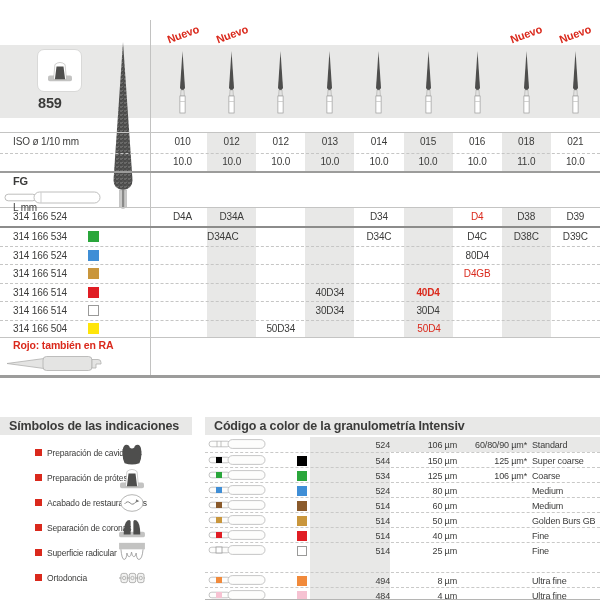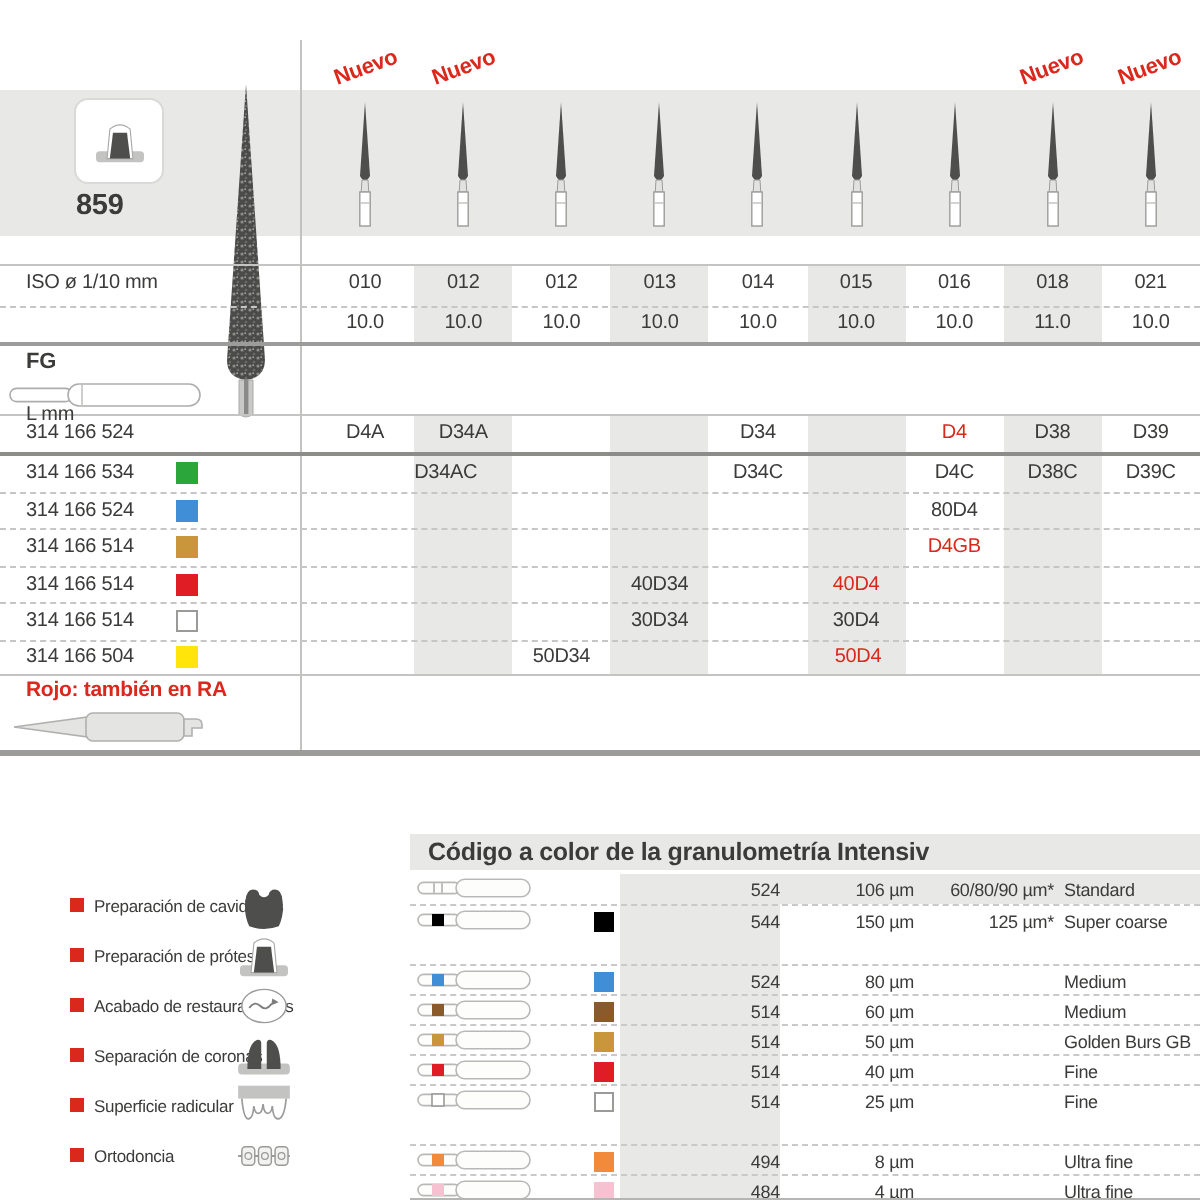--- a/index.html
+++ b/index.html
@@ -204,21 +204,21 @@
       </div>
       <div class="abs" style="left: 0px; top: 264px; width: 600px; height: 18.5px; border-bottom: 1px dashed rgb(198, 198, 197);">
         <div style="position: absolute; left: 13px; top: 4px; font-size: 10px;">314 166 514</div>
         <div class="code-sq" style="top: 4px; background: rgb(201, 150, 60);"></div>
         <div class="cell red" style="left: 452.6px; top: 4px; width: 49.1px;">D4GB</div>
       </div>
       <div class="abs" style="left: 0px; top: 282.5px; width: 600px; height: 18.5px; border-bottom: 1px dashed rgb(198, 198, 197);">
         <div style="position: absolute; left: 13px; top: 4px; font-size: 10px;">314 166 514</div>
         <div class="code-sq" style="top: 4px; background: rgb(224, 29, 36);"></div>
         <div class="cell" style="left: 305.3px; top: 4px; width: 49.1px;">40D34</div>
-        <div class="cell red" style="left: 403.5px; top: 4px; width: 49.1px;">40D4</div>
+        <div class="cell red" style="left: 403.5px; top: 4px; width: 49.1px; font-weight: bold;">40D4</div>
       </div>
       <div class="abs" style="left: 0px; top: 301px; width: 600px; height: 18.5px; border-bottom: 1px dashed rgb(198, 198, 197);">
         <div style="position: absolute; left: 13px; top: 4px; font-size: 10px;">314 166 514</div>
         <div class="code-sq" style="top: 4px; background: rgb(255, 255, 255); border: 1px solid rgb(154, 154, 153);"></div>
         <div class="cell" style="left: 305.3px; top: 4px; width: 49.1px;">30D34</div>
         <div class="cell" style="left: 403.5px; top: 4px; width: 49.1px;">30D4</div>
       </div>
       <div class="abs" style="left: 0px; top: 318.5px; width: 600px; height: 18.5px;">
         <div style="position: absolute; left: 13px; top: 4px; font-size: 10px;">314 166 504</div>
         <div class="code-sq" style="top: 4px; background: rgb(255, 229, 10);"></div>
@@ -229,20 +229,23 @@
 
   <div class="abs rojo-note">Rojo: también en RA</div>
   <div class="abs ra-note-icon" id="ra-icon"><svg width="100" height="21" viewBox="0 0 100 21">
         <g fill="#e4e4e3" stroke="#b0b0af" stroke-width="0.8">
           <path d="M2 10.5 L39 5.5 L39 15.5 Z"></path>
           <rect x="38" y="3.5" width="49" height="14" rx="3.5"></rect>
           <path d="M87 6.5 L93 6.5 Q96 6.5 96 9.5 L96 11 L91 11 L91 15 L87 15 Z"></path>
         </g>
       </svg></div>
 
+  <div class="abs title-bar" style="left:0;width:192px;">
+    <span>Símbolos de las indicaciones</span>
+  </div>
   <div class="abs" id="symbols-items">
       <div class="abs" style="left: 0px; top: 440px; width: 192px; height: 24.9px;">
         <div class="sym-bullet" style="top: 9px;"></div>
         <div class="sym-label" style="top: 8px;">Preparación de cavidades</div>
         <div class="sym-icon" style="top: 1px; height: 24px;">
           <svg width="28" height="24" viewBox="0 0 30 26">
             <path d="M7 24 Q4 18 5 10 Q5.5 4 9 4 Q12 4 12.5 7 Q15 9.5 17.5 7 Q18 4 21 4 Q24.5 4 25 10 Q26 18 23 24 Q15 27 7 24 Z" fill="#4e4e4d"></path>
           </svg>
         </div>
       </div>
@@ -333,20 +336,32 @@
             <rect x="1" y="4.2" width="21" height="5.6" rx="2.8" fill="#fdfdfc" stroke="#b8b8b7" stroke-width="0.8"></rect>
             <rect x="20" y="2.6" width="37" height="8.8" rx="4.4" fill="#fdfdfc" stroke="#b8b8b7" stroke-width="0.8"></rect>
             <rect x="8" y="4" width="6" height="6" fill="#000000"></rect>
           </svg></div>
         <div style="position: absolute; left: 92px; top: 2.5px; width: 10px; height: 10px; box-sizing: border-box; background: rgb(0, 0, 0);"></div>
         <div class="leg-text" style="left: 125px; top: 3px; width: 60px; text-align: right;">544</div>
         <div class="leg-text" style="left: 195px; top: 3px; width: 57px; text-align: right;">150 µm</div>
         <div class="leg-text" style="left: 258px; top: 3px; width: 64px; text-align: right;">125 µm*</div>
         <div class="leg-text" style="left: 327px; top: 3px;">Super coarse</div>
       </div>
+      <div class="abs leg-row-line" style="left: 0px; top: 30px; width: 395px; height: 15px;">
+        <div style="position: absolute; left: 3px; top: 0px;"><svg width="58" height="14" viewBox="0 0 58 14">
+            <rect x="1" y="4.2" width="21" height="5.6" rx="2.8" fill="#fdfdfc" stroke="#b8b8b7" stroke-width="0.8"></rect>
+            <rect x="20" y="2.6" width="37" height="8.8" rx="4.4" fill="#fdfdfc" stroke="#b8b8b7" stroke-width="0.8"></rect>
+            <rect x="8" y="4" width="6" height="6" fill="#2aa63b"></rect>
+          </svg></div>
+        <div style="position: absolute; left: 92px; top: 2.5px; width: 10px; height: 10px; box-sizing: border-box; background: rgb(42, 166, 59);"></div>
+        <div class="leg-text" style="left: 125px; top: 3px; width: 60px; text-align: right;">534</div>
+        <div class="leg-text" style="left: 195px; top: 3px; width: 57px; text-align: right;">125 µm</div>
+        <div class="leg-text" style="left: 258px; top: 3px; width: 64px; text-align: right;">106 µm*</div>
+        <div class="leg-text" style="left: 327px; top: 3px;">Coarse</div>
+      </div>
       <div class="abs leg-row-line" style="left: 0px; top: 45px; width: 395px; height: 15px;">
         <div style="position: absolute; left: 3px; top: 0px;"><svg width="58" height="14" viewBox="0 0 58 14">
             <rect x="1" y="4.2" width="21" height="5.6" rx="2.8" fill="#fdfdfc" stroke="#b8b8b7" stroke-width="0.8"></rect>
             <rect x="20" y="2.6" width="37" height="8.8" rx="4.4" fill="#fdfdfc" stroke="#b8b8b7" stroke-width="0.8"></rect>
             <rect x="8" y="4" width="6" height="6" fill="#3f8ed6"></rect>
           </svg></div>
         <div style="position: absolute; left: 92px; top: 2.5px; width: 10px; height: 10px; box-sizing: border-box; background: rgb(63, 142, 214);"></div>
         <div class="leg-text" style="left: 125px; top: 3px; width: 60px; text-align: right;">524</div>
         <div class="leg-text" style="left: 195px; top: 3px; width: 57px; text-align: right;">80 µm</div>
         <div class="leg-text" style="left: 258px; top: 3px; width: 64px; text-align: right;"></div>

